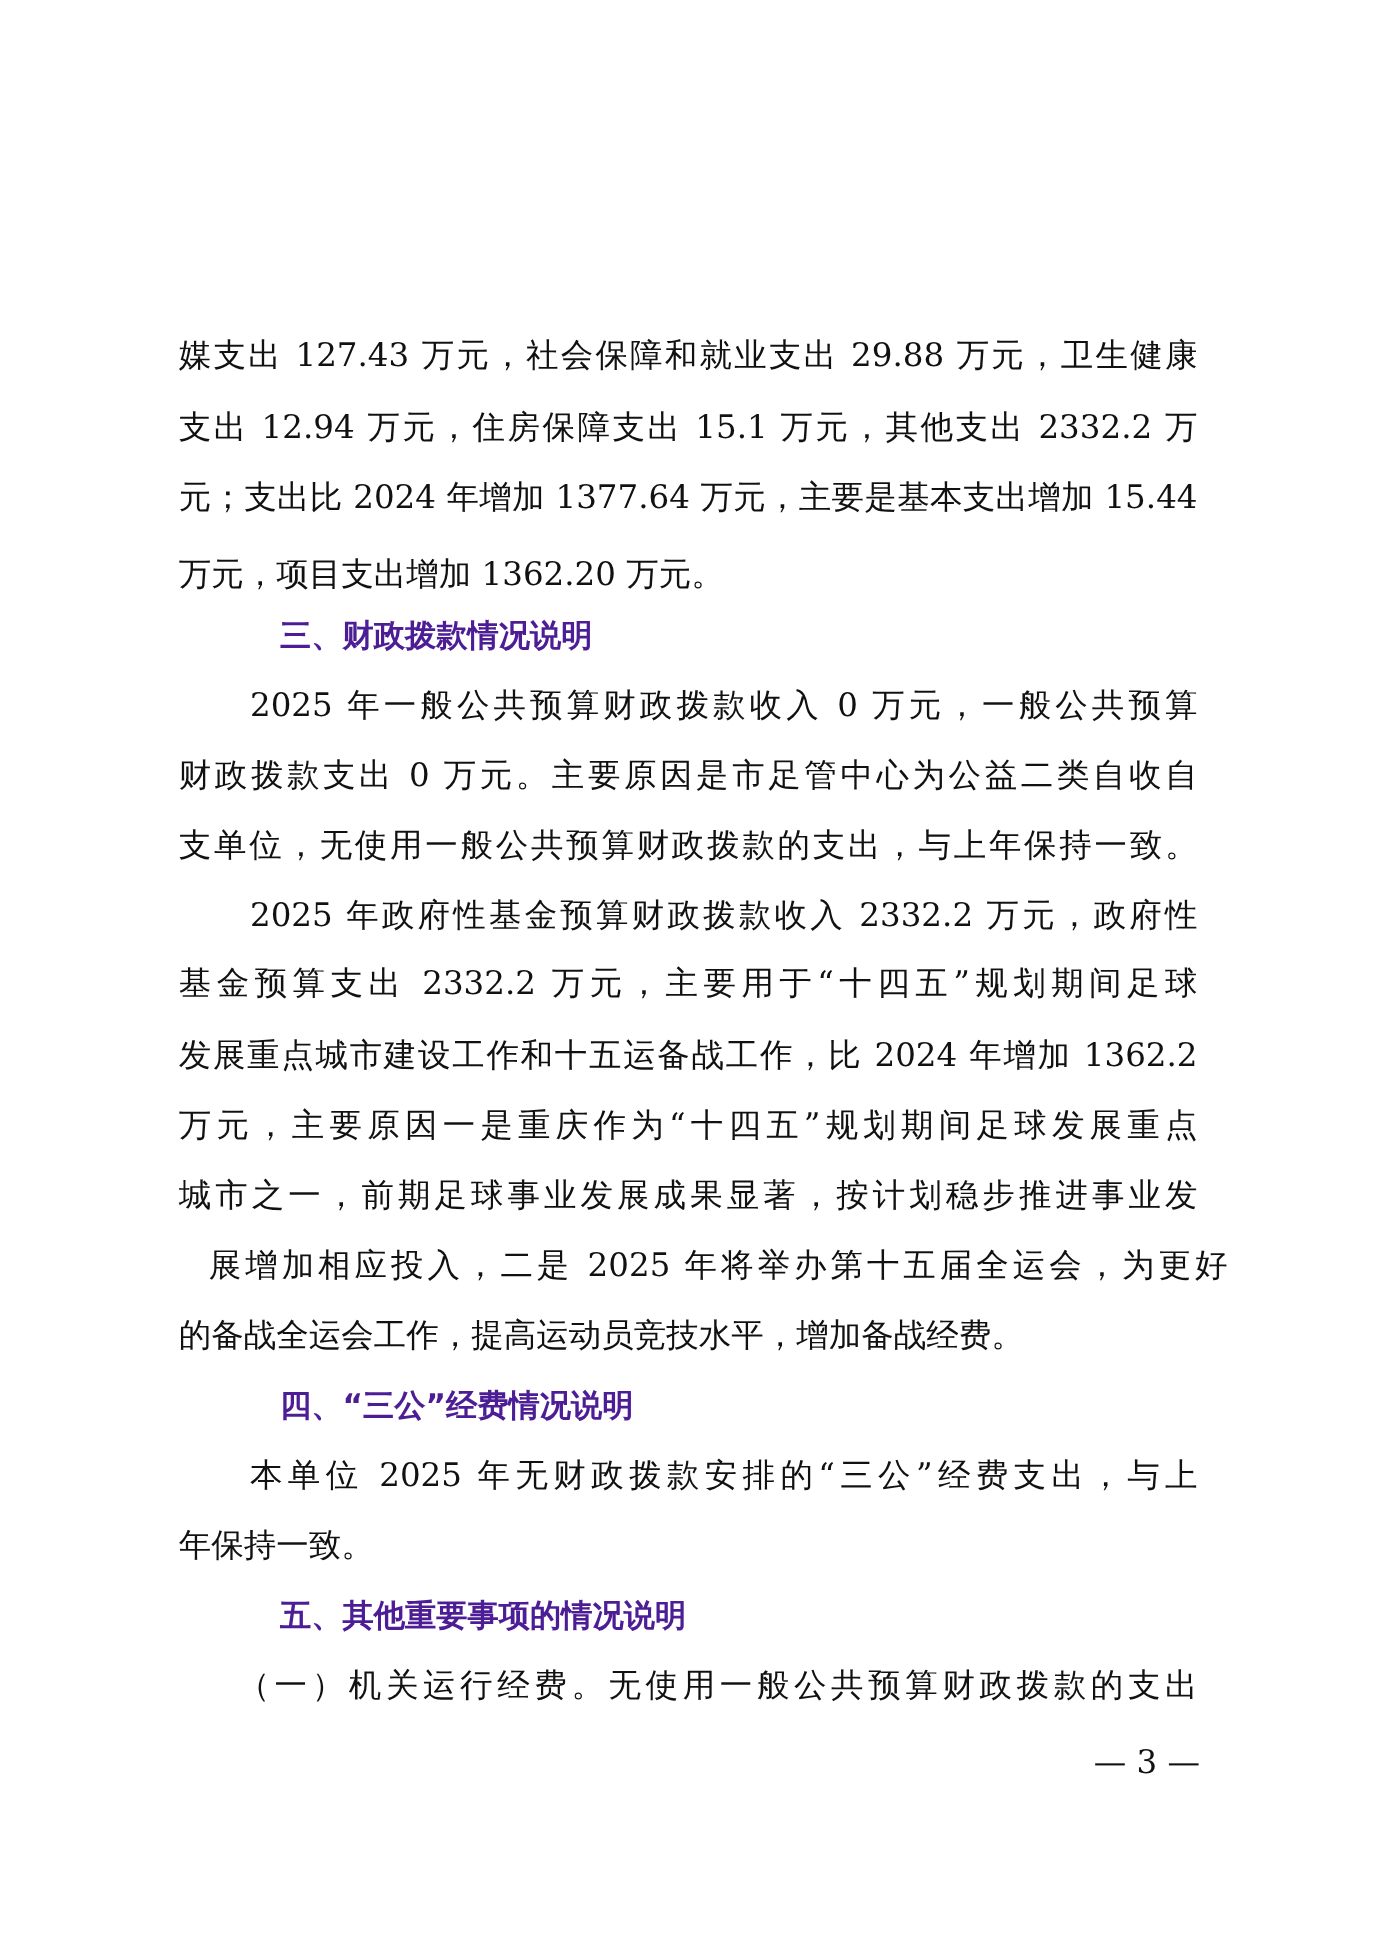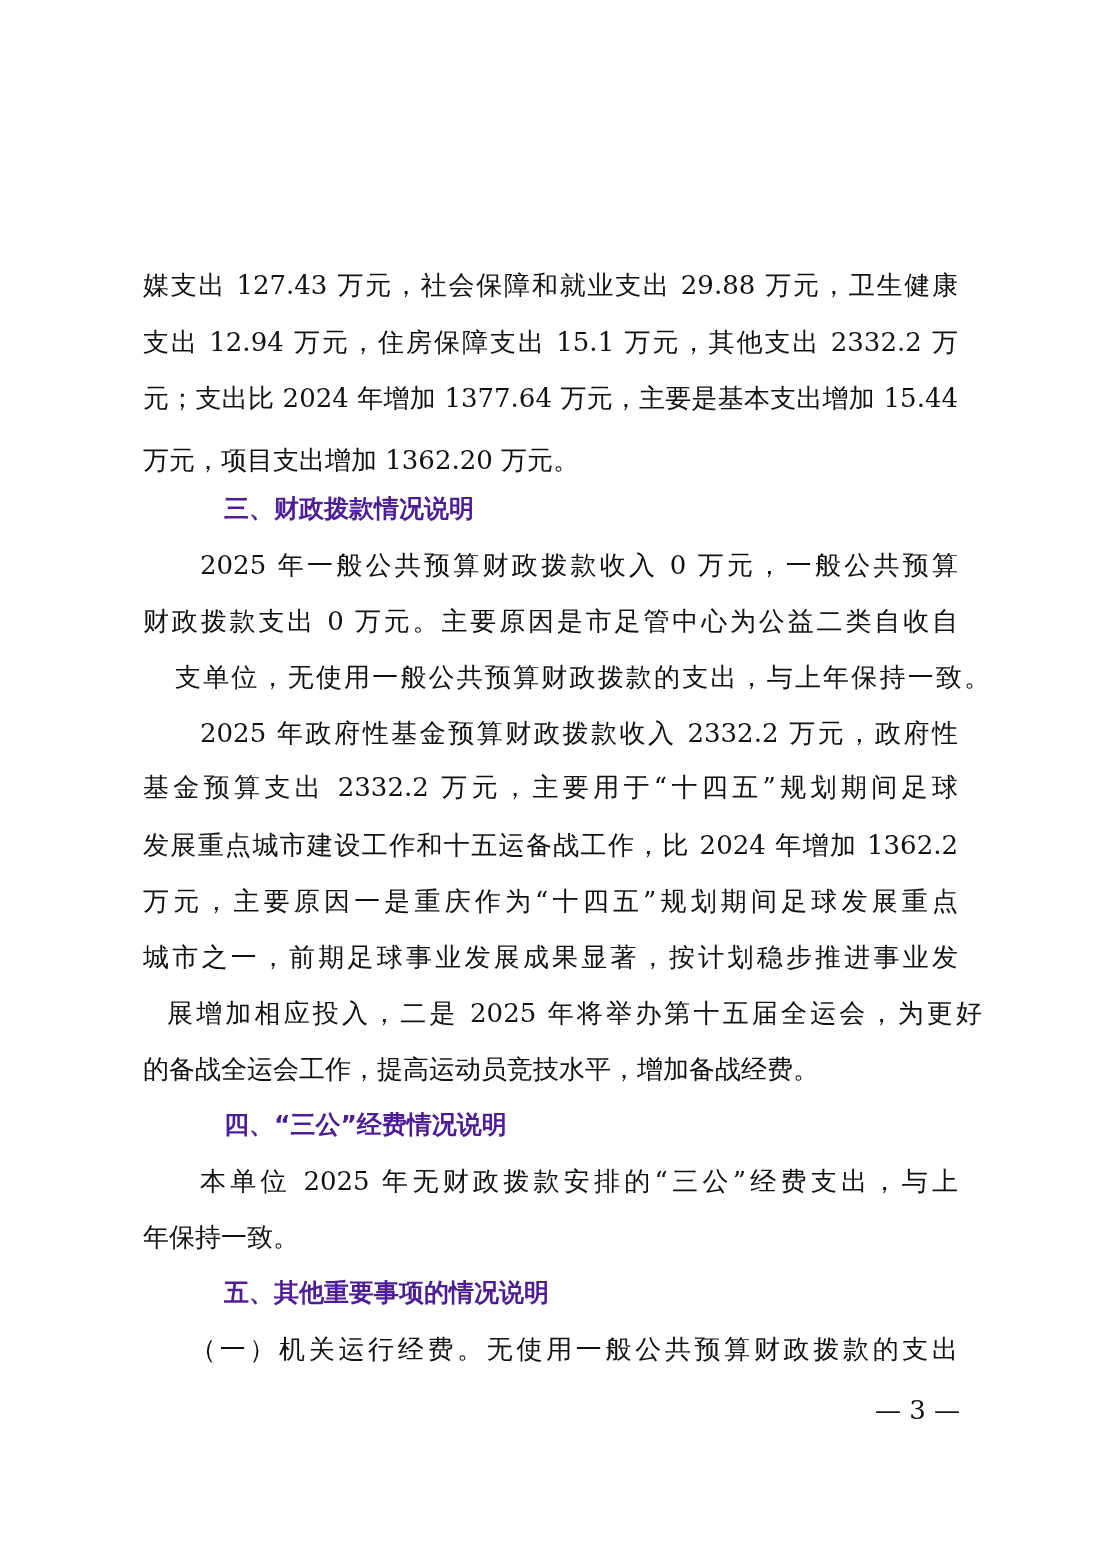--- a/index.html
+++ b/index.html
@@ -73,21 +73,21 @@
 
   <div class="line" style="top:265px;">媒支出 127.43 万元，社会保障和就业支出 29.88 万元，卫生健康</div>
   <div class="line" style="top:322px;">支出 12.94 万元，住房保障支出 15.1 万元，其他支出 2332.2 万</div>
   <div class="line" style="top:378px;">元；支出比 2024 年增加 1377.64 万元，主要是基本支出增加 15.44</div>
   <div class="line last" style="top:440px;">万元，项目支出增加 1362.20 万元。</div>
 
   <div class="heading" style="top:489px;">三、财政拨款情况说明</div>
 
   <div class="line indent" style="top:545px;">2025 年一般公共预算财政拨款收入 0 万元，一般公共预算</div>
   <div class="line" style="top:601px;">财政拨款支出 0 万元。主要原因是市足管中心为公益二类自收自</div>
-  <div class="line" style="top:657px;margin-left:32px;">支单位，无使用一般公共预算财政拨款的支出，与上年保持一致。</div>
+  <div class="line" style="top:657px;">支单位，无使用一般公共预算财政拨款的支出，与上年保持一致。</div>
 
   <div class="line indent" style="top:713px;">2025 年政府性基金预算财政拨款收入 2332.2 万元，政府性</div>
   <div class="line" style="top:767px;">基金预算支出 2332.2 万元，主要用于“十四五”规划期间足球</div>
   <div class="line" style="top:825px;">发展重点城市建设工作和十五运备战工作，比 2024 年增加 1362.2</div>
   <div class="line" style="top:881px;">万元，主要原因一是重庆作为“十四五”规划期间足球发展重点</div>
   <div class="line" style="top:937px;">城市之一，前期足球事业发展成果显著，按计划稳步推进事业发</div>
   <div class="line" style="top:993px;margin-left:24px;">展增加相应投入，二是 2025 年将举办第十五届全运会，为更好</div>
   <div class="line last" style="top:1049px;">的备战全运会工作，提高运动员竞技水平，增加备战经费。</div>
 
   <div class="heading" style="top:1105px;">四、“三公”经费情况说明</div>

